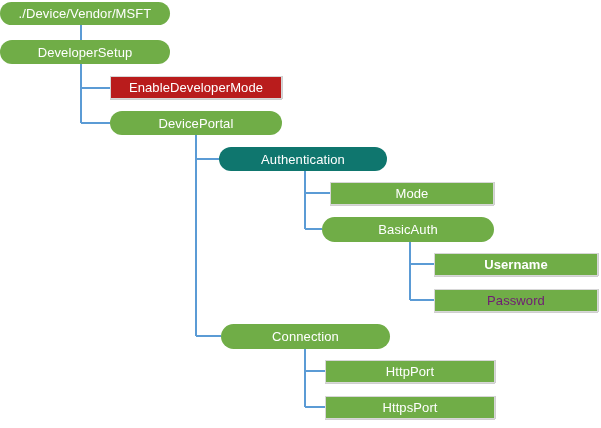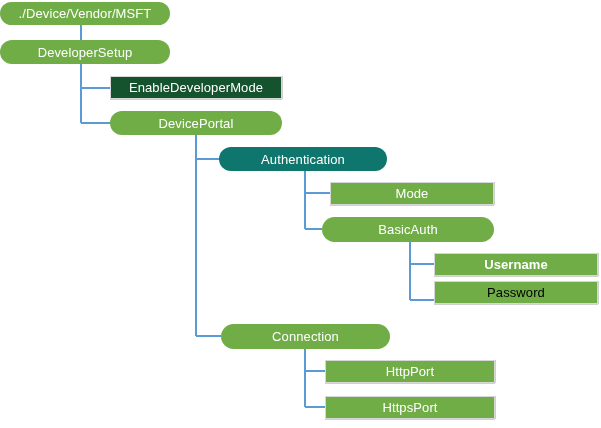--- a/index.html
+++ b/index.html
@@ -74,39 +74,39 @@
       <line x1="305" y1="371" x2="325" y2="371" stroke="#5B9BD5" stroke-width="1.6" shape-rendering="crispEdges"></line>
       <line x1="305" y1="407" x2="325" y2="407" stroke="#5B9BD5" stroke-width="1.6" shape-rendering="crispEdges"></line>
     </svg>
   <div id="nodes-layer">
       <div class="node pill" style="left: 0px; top: 2px; width: 170px; height: 23px; background: rgb(112, 173, 71); color: rgb(255, 255, 255);">
         <span class="label">./Device/Vendor/MSFT</span>
       </div>
       <div class="node pill" style="left: 0px; top: 40px; width: 170px; height: 24px; background: rgb(112, 173, 71); color: rgb(255, 255, 255);">
         <span class="label">DeveloperSetup</span>
       </div>
-      <div class="node rect" style="left: 110px; top: 76px; width: 172px; height: 23px; background: #14532d; color: rgb(255, 255, 255);">
+      <div class="node rect" style="left: 110px; top: 76px; width: 172px; height: 23px; background: #b91c1c; color: rgb(255, 255, 255);">
         <span class="label">EnableDeveloperMode</span>
       </div>
       <div class="node pill" style="left: 110px; top: 111px; width: 172px; height: 24px; background: rgb(112, 173, 71); color: rgb(255, 255, 255);">
         <span class="label">DevicePortal</span>
       </div>
       <div class="node pill" style="left: 219px; top: 147px; width: 168px; height: 24px; background: #0f766e; color: rgb(255, 255, 255);">
         <span class="label">Authentication</span>
       </div>
       <div class="node rect" style="left: 330px; top: 182px; width: 164px; height: 23px; background: rgb(112, 173, 71); color: rgb(255, 255, 255);">
         <span class="label">Mode</span>
       </div>
       <div class="node pill" style="left: 322px; top: 217px; width: 172px; height: 25px; background: rgb(112, 173, 71); color: rgb(255, 255, 255);">
         <span class="label">BasicAuth</span>
       </div>
       <div class="node rect" style="left: 434px; top: 253px; width: 164px; height: 23px; background: rgb(112, 173, 71); color: rgb(255, 255, 255); font-weight: bold;">
         <span class="label">Username</span>
       </div>
-      <div class="node rect" style="left: 434px; top: 281px; width: 164px; height: 23px; background: rgb(112, 173, 71); color: #000000;">
+      <div class="node rect" style="left: 434px; top: 289px; width: 164px; height: 23px; background: rgb(112, 173, 71); color: #701a75;">
         <span class="label">Password</span>
       </div>
       <div class="node pill" style="left: 221px; top: 324px; width: 169px; height: 25px; background: rgb(112, 173, 71); color: rgb(255, 255, 255);">
         <span class="label">Connection</span>
       </div>
       <div class="node rect" style="left: 325px; top: 360px; width: 170px; height: 23px; background: rgb(112, 173, 71); color: rgb(255, 255, 255); align-items: center;">
         <span class="label">HttpPort</span>
       </div>
       <div class="node rect" style="left: 325px; top: 396px; width: 170px; height: 23px; background: rgb(112, 173, 71); color: rgb(255, 255, 255);">
         <span class="label">HttpsPort</span>

